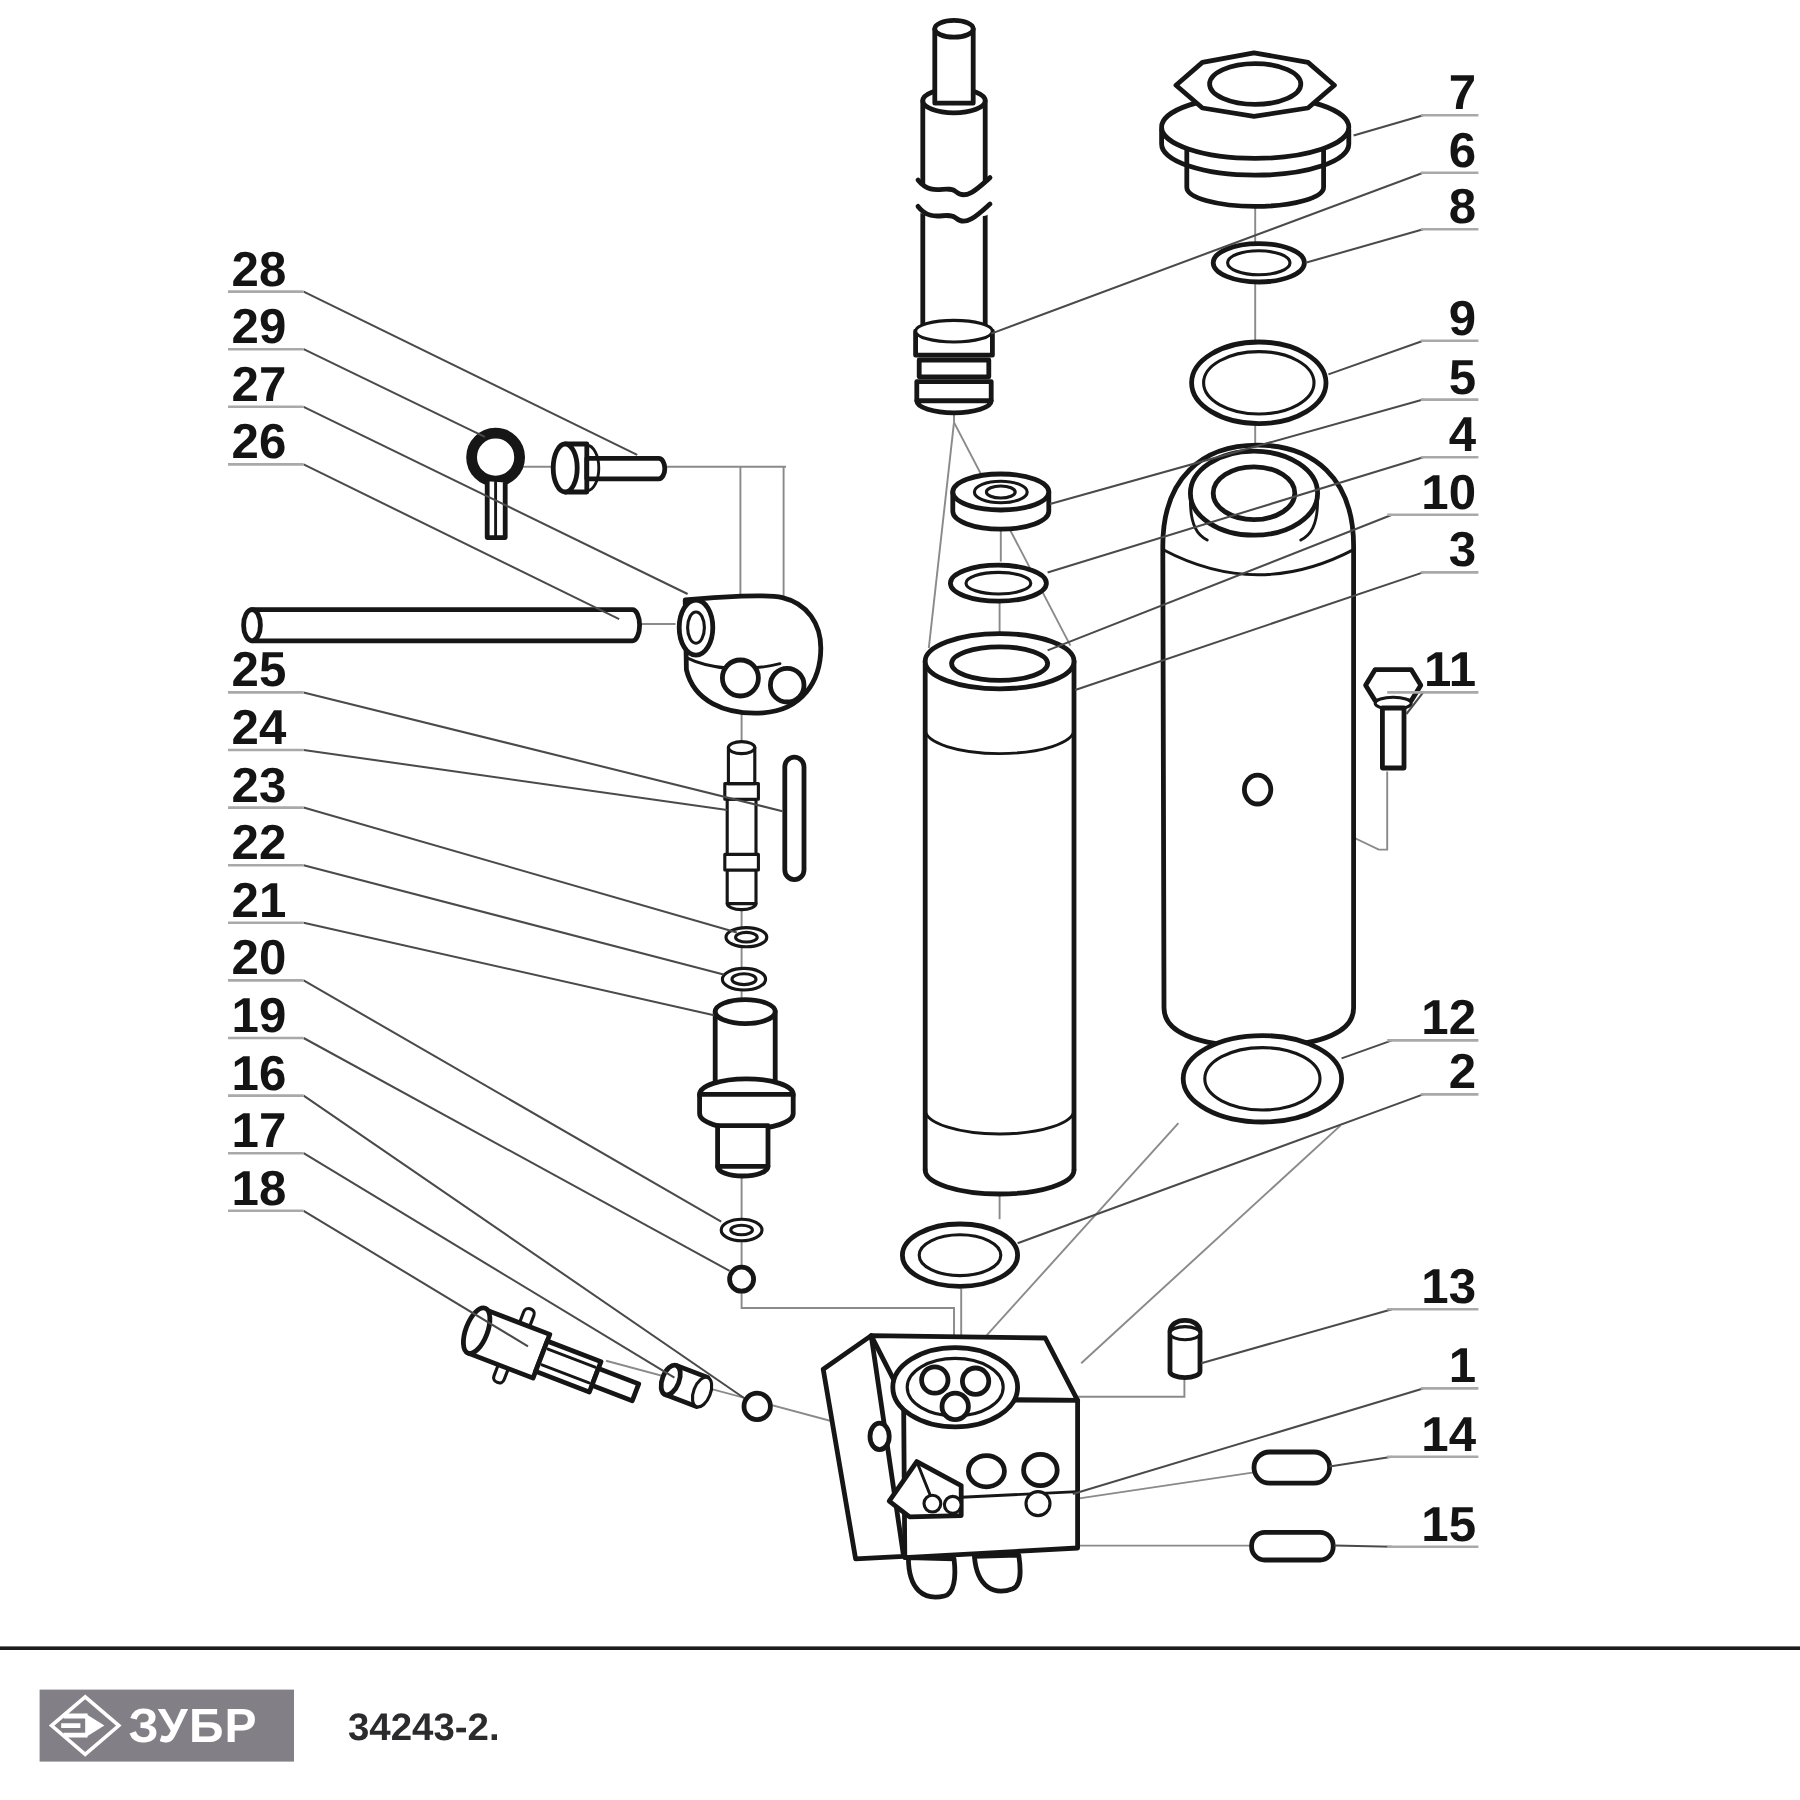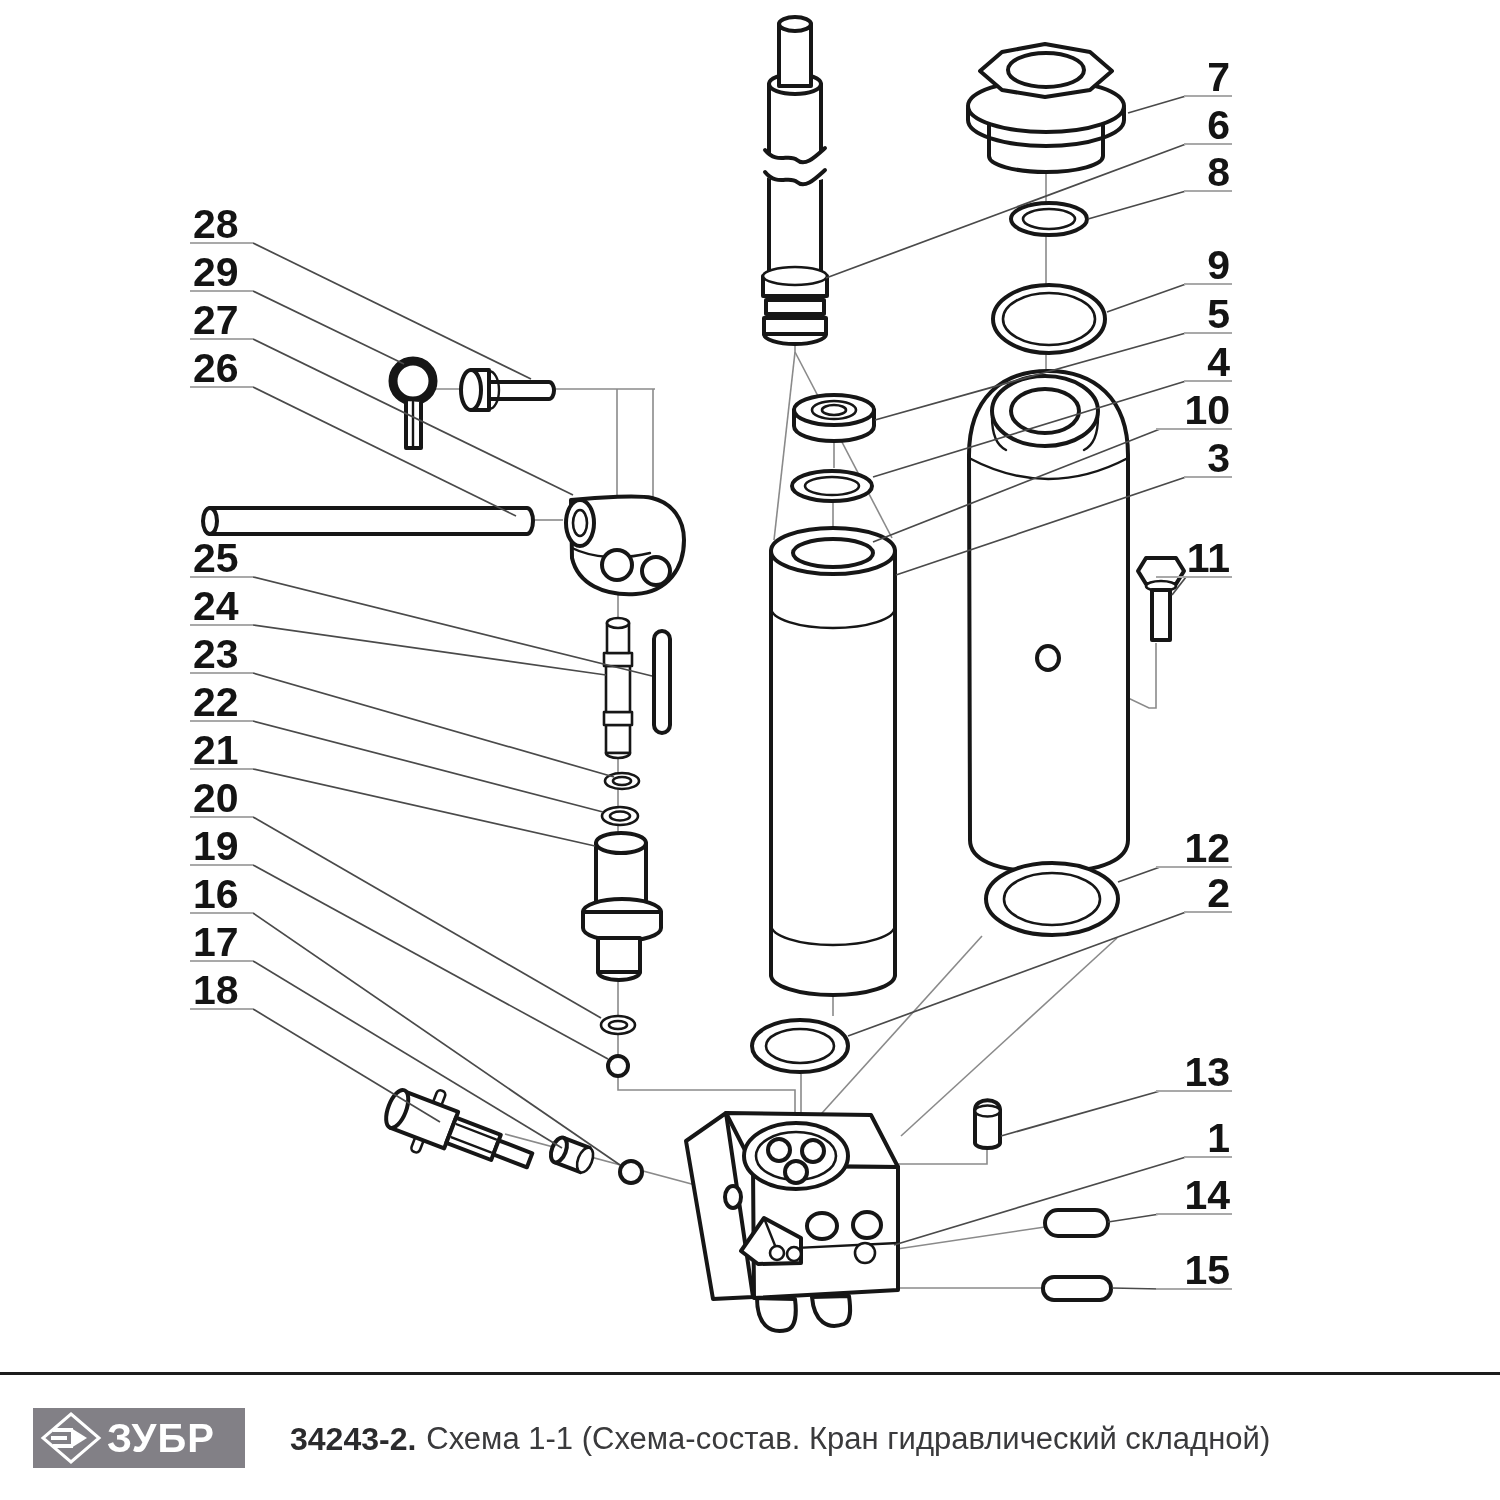--- a/index.html
+++ b/index.html
@@ -360,15 +360,14 @@
       <polygon points="38,6 66,30 38,54 10,30" fill="none" stroke="#ffffff" stroke-width="3"></polygon>
       <line x1="20" y1="22" x2="40" y2="22" stroke="#ffffff" stroke-width="4"></line>
       <line x1="18" y1="30" x2="34" y2="30" stroke="#ffffff" stroke-width="4"></line>
       <line x1="20" y1="38" x2="40" y2="38" stroke="#ffffff" stroke-width="4"></line>
       <polygon points="38,20 54,30 38,40" fill="#ffffff"></polygon>
       <text x="74" y="44" font-family="Liberation Sans, sans-serif" font-size="40" font-weight="bold" fill="#ffffff" letter-spacing="1">ЗУБР</text>
     </svg>
   </div>
   <div class="footer-title">
     <b>34243-2.</b>
-    <span>Схема 1-1 (Схема-состав. Кран гидравлический складной)</span>
   </div>
 </div>
 
 </body></html>

